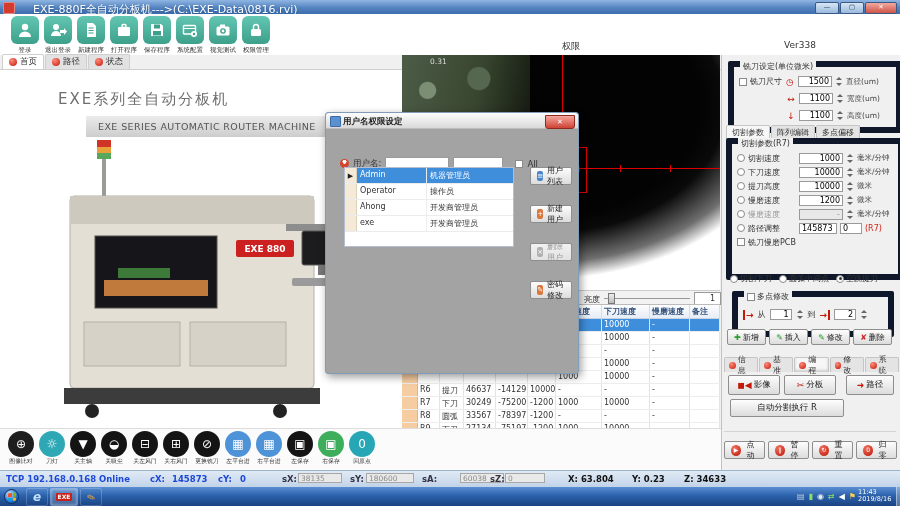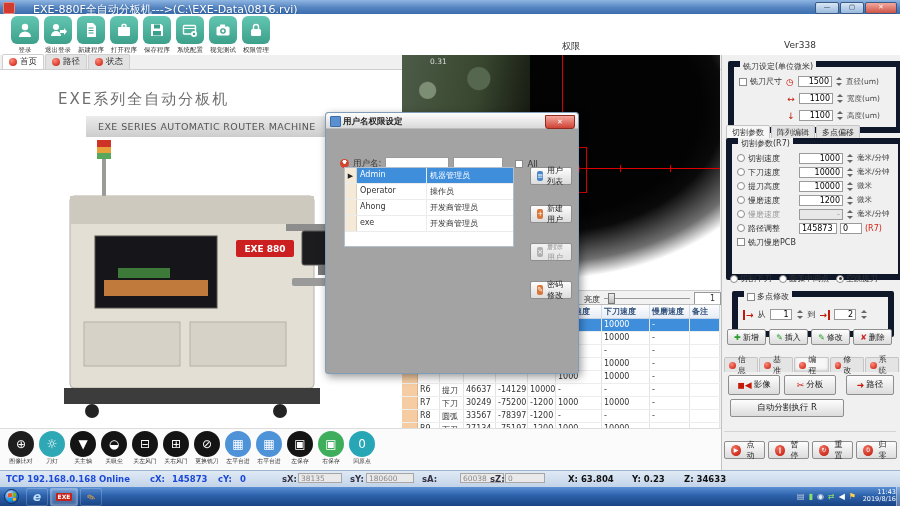--- a/index.html
+++ b/index.html
@@ -110,21 +110,21 @@
   .flag{width:8px;height:8px;display:grid;grid-template:1fr 1fr/1fr 1fr;gap:1px;transform:skewY(-6deg);}
   .flag i{border-radius:1px;}
   .tk-app{position:absolute;top:1px;height:16px;border:1px solid #ffffff33;border-radius:2px;
     display:flex;align-items:center;justify-content:center;}
   .tk-app.active{background:#ffffff2e;box-shadow:inset 0 0 3px #fff8;}
   .ie-e{color:#bfe0ff;font-size:12px;font-style:italic;font-weight:bold;}
   .exe-badge{background:#c81f16;color:#fff;font-size:6px;font-weight:bold;padding:1px 2px;border-radius:1px;line-height:1.1;text-align:center;}
   .paint-g{color:#f0a33a;font-size:10px;font-weight:bold;transform:rotate(-20deg);}
   .tray{position:absolute;right:44px;top:2px;display:flex;gap:4px;align-items:center;height:14px;}
   .tray span{font-size:8px;}
-  .clock{position:absolute;right:4px;top:2px;width:38px;text-align:right;color:#fff;font-size:6.5px;line-height:7px;}
+  .clock{position:absolute;right:4px;top:2px;width:38px;text-align:left;color:#fff;font-size:6.5px;line-height:7px;}
   .showdesk{position:absolute;right:0;top:0;width:3px;height:19px;background:#ffffff44;border-left:1px solid #ffffff66;}
 
   
   .vdivider{position:absolute;left:721px;top:55px;width:1px;height:415px;background:#c2c2c2;}
   .right-panel{position:absolute;left:722px;top:55px;width:178px;height:415px;background:#f0f0f0;}
   .groupbox{position:absolute;border:6px solid #0f172a;border-radius:2px;}
   .legend{position:absolute;top:-6px;left:6px;background:#f0f0f0;padding:0 3px;font-size:8px;color:#333;}
   .cutrow{display:flex;align-items:center;gap:3px;height:17px;padding-left:5px;font-size:8px;}
   .cutrow .ind{width:44px;}
   .cb{width:8px;height:8px;border:1px solid #8a8a8a;background:#fff;display:inline-block;box-sizing:border-box;}

